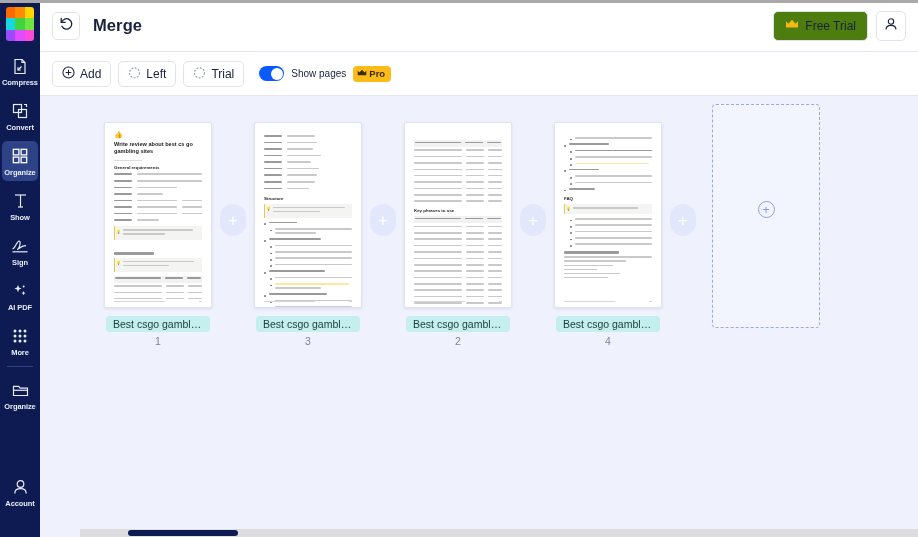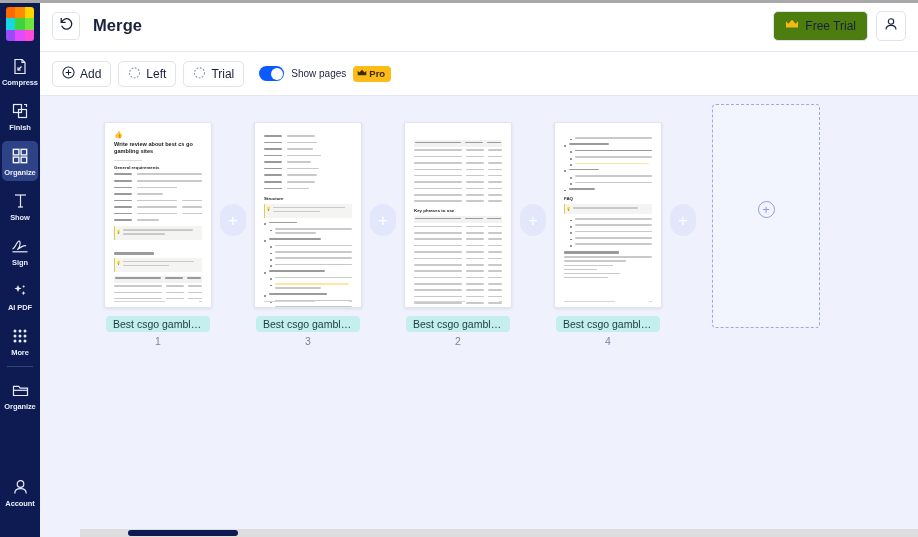--- a/index.html
+++ b/index.html
@@ -396,21 +396,21 @@
       </div>
 
       <div class="nav-item">
         <span class="nav-ico">
           <svg width="17" height="17" viewBox="0 0 17 17" fill="none" stroke="#e9ecf7" stroke-width="1.2">
             <rect x="1.5" y="1.5" width="8" height="8"></rect>
               <rect x="6.5" y="6.5" width="8" height="8"></rect>
             <path d="M12 1.5h2.5V4"></path>
           </svg>
         </span>
-        <span class="nav-lbl">Finish</span>
+        <span class="nav-lbl">Convert</span>
       </div>
 
       <div class="nav-item active">
         <span class="nav-ico">
           <svg width="16" height="16" viewBox="0 0 16 16" fill="none" stroke="#ffffff" stroke-width="1.3">
             <rect x="1.3" y="1.3" width="5.6" height="5.6"></rect>
               <rect x="9.1" y="1.3" width="5.6" height="5.6"></rect>
             <rect x="1.3" y="9.1" width="5.6" height="5.6"></rect>
               <rect x="9.1" y="9.1" width="5.6" height="5.6"></rect>
           </svg>

